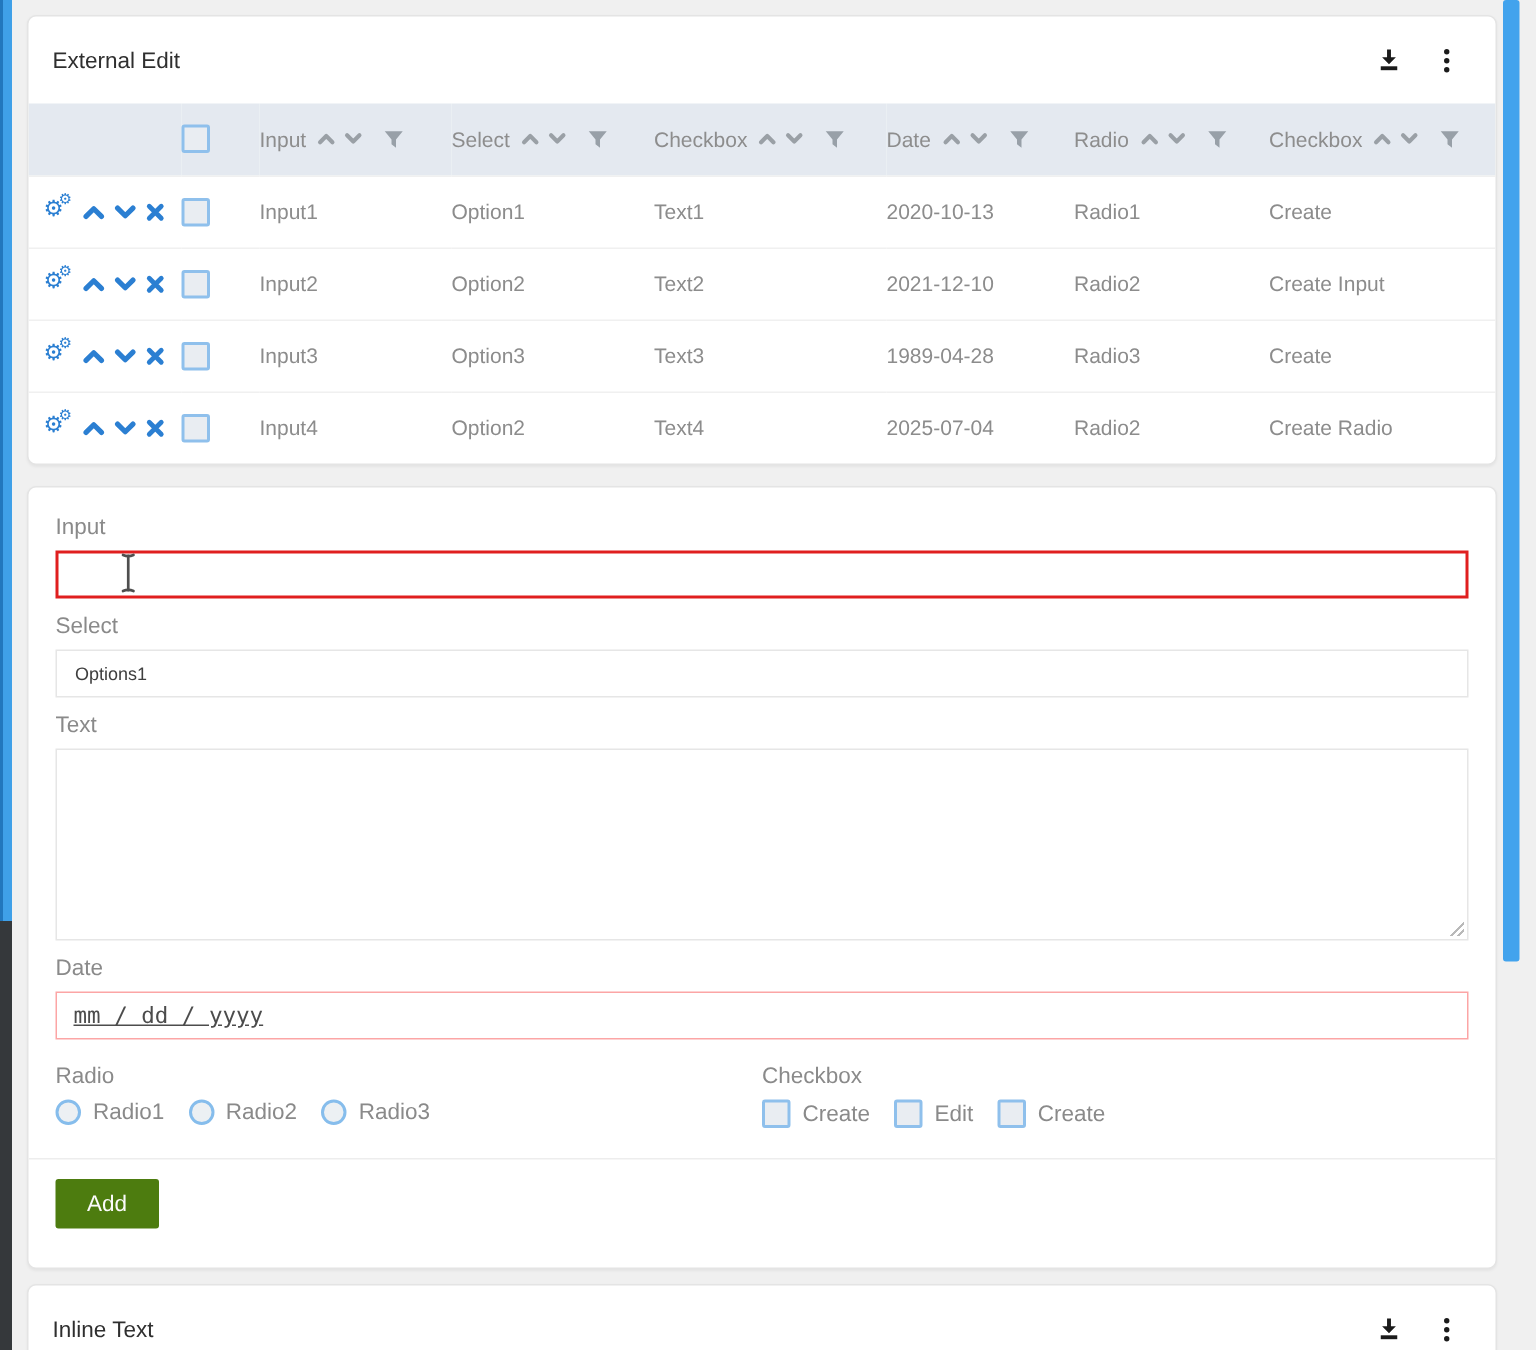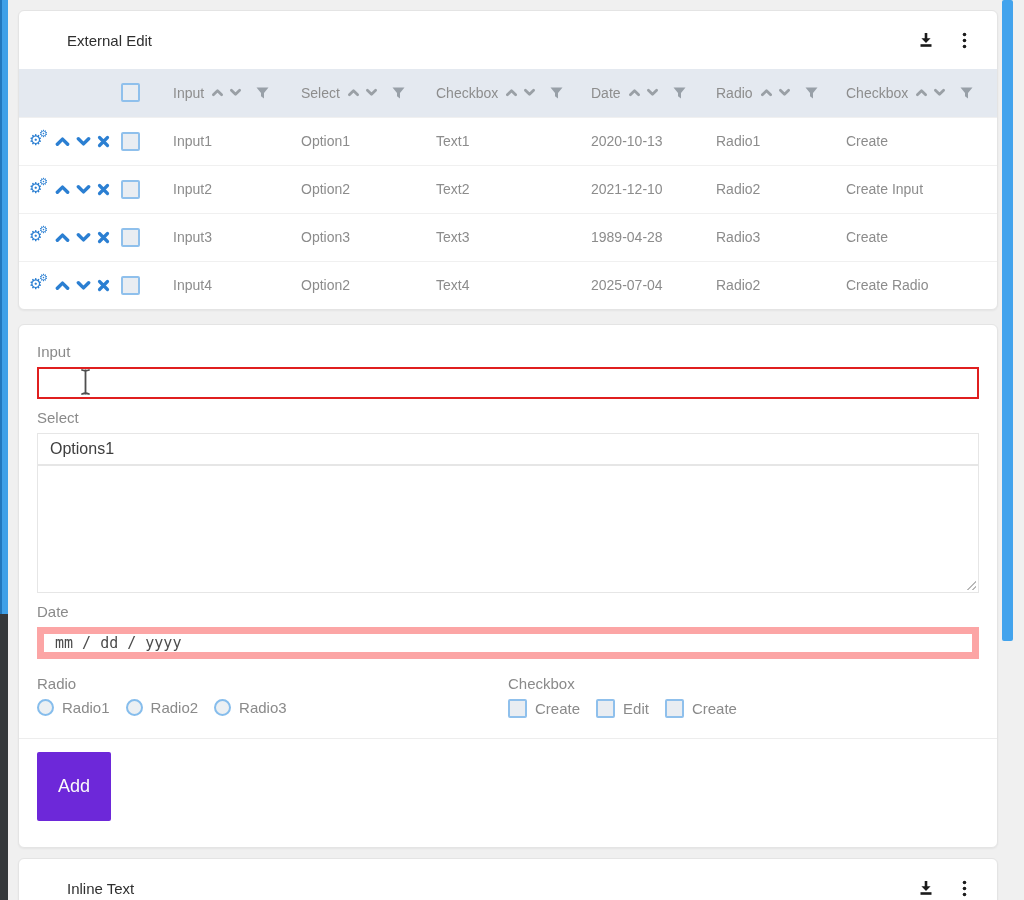--- a/index.html
+++ b/index.html
@@ -9,21 +9,21 @@
 
   
   .left-rail { position:absolute; left:0; top:0; width:8px; height:900px; background:#35383b; z-index:50; }
   .left-rail-thumb { position:absolute; left:0; top:0; width:8px; height:614px; background:#3fa0e8; border-left:2px solid #2277bd; }
   .right-rail-thumb { position:absolute; left:1002px; top:0; width:11px; height:641px; background:#42a3ed; border-radius:2px; z-index:50; }
 
   .main { position:absolute; left:18px; top:0; width:980px; }
 
   .card { background:#ffffff; border:1px solid #e4e4e4; border-radius:6px; box-shadow:0 1px 2px rgba(0,0,0,0.05); overflow:hidden; }
   .card-header { height:58px; display:flex; align-items:center; padding:0 16px; }
-  .card-title { font-size:15px; color:#2f2f2f;margin-left:32px; }
+  .card-title { font-size:15px; color:#2f2f2f; }
   .card-spacer { flex:1; }
   .card-icons { display:flex; align-items:center; gap:28px; padding-right:14px; }
   .card-icons svg { display:block; cursor:pointer; }
 
   
   table.grid { width:100%; border-collapse:collapse; table-layout:fixed; }
   table.grid thead tr { background:#e4e9f0; height:48px; }
   table.grid th { font-weight:normal; color:#8d8d8d; font-size:14px; text-align:left; white-space:nowrap; padding:0; }
   table.grid td { height:48px; color:#8c8c8c; font-size:14px; border-top:1px solid #f0f0f0; padding:0; white-space:nowrap; }
   .th-inner { display:flex; align-items:center; gap:7px; }
@@ -38,36 +38,36 @@
   .cogs .g2 { position:absolute; left:10px; top:-2px; font-size:10px; line-height:10px; }
   .act-icon { cursor:pointer; display:inline-block; }
 
   .cell-pad { padding-left:14px; }
 
   
   .form-body { padding:12px 18px 0 18px; }
   .f-label { color:#8a8a8a; font-size:15px; margin:10px 0 7px 0; }
   .f-label.first { margin-top:6px; }
   .input-red { width:100%; height:32px; border:2px solid #e01f1f; background:#fff; outline:none; font-size:15px; padding:0 10px; }
-  .select-box { width:100%; height:32px; border:1px solid #e6e6e6; display:flex; align-items:center; padding:0 12px; color:#3e3e3e; font-size:16px; cursor:pointer; background:#fff; }
+  .select-box { width:100%; height:32px; border:1px solid #e6e6e6; display:flex; align-items:center; padding:0 12px; color:#3e3e3e; font-size:12px; cursor:pointer; background:#fff; }
   .textarea-box { width:100%; height:128px; border:1px solid #e6e6e6; position:relative; background:#fff; cursor:text; }
   .resize-grip { position:absolute; right:2px; bottom:2px; width:12px; height:12px;
     background:repeating-linear-gradient(-45deg, transparent 0 2px, #b9b9b9 2px 3.5px);
     clip-path:polygon(100% 0, 100% 100%, 0 100%); cursor:nwse-resize; }
-  .date-box { width:100%; height:32px; border:7px solid #fca5a5; display:flex; align-items:center; padding:0 11px;
-    font-family:"DejaVu Sans Mono", monospace; color:#4c4c4c; font-size:15px; background:#fff; cursor:text; }
+  .date-box { width:100%; height:32px; border:1px solid #fca5a5; display:flex; align-items:center; padding:0 11px;
+    font-family:"DejaVu Sans Mono", monospace; color:#4c4c4c; font-size:15px; background:#fff; cursor:text;text-decoration:underline; }
 
   .choice-section { display:flex; margin-top:6px; }
   .choice-col { flex:1; }
   .choice-row { display:flex; align-items:center; gap:8px; margin-top:4px; padding-bottom:4px; }
   .radio { width:17px; height:17px; border-radius:50%; border:2px solid #86bdec; background:#ecf0f3; display:inline-block; cursor:pointer; }
   .choice-label { color:#8a8a8a; font-size:15px; margin-right:8px; }
 
   .form-footer { margin-top:16px; border-top:1px solid #ededed; padding:13px 18px 26px 18px; }
-  .btn-add { background:#6d28d9; color:#fbfbfb; border:none; font-size:18px; padding:24px 21px; border-radius:2px; cursor:pointer; font-family:"Liberation Sans", sans-serif; }
+  .btn-add { background:#4d7c0f; color:#fbfbfb; border:none; font-size:15px; padding:8px 21px; border-radius:2px; cursor:pointer; font-family:"Liberation Sans", sans-serif; }
 
   .gap14 { height:14px; } .gap10 { height:10px; }
 
   .cursor-ibeam { position:absolute; left:79px; top:368px; z-index:99; pointer-events:none; }
 </style>
 </head>
 <body>
 
 <div class="page">
 
@@ -327,20 +327,21 @@
     <div class="card">
       <div class="form-body">
         <div class="f-label first">Input</div>
         <input class="input-red" type="text" value="" style="">
 
         <div class="f-label">Select</div>
         <div class="select-box">
           <span>Options1</span>
         </div>
 
+        <div class="f-label">Text</div>
         <div class="textarea-box">
           <span class="resize-grip"></span>
         </div>
 
         <div class="f-label">Date</div>
         <div class="date-box">
           <span>mm / dd / yyyy</span>
         </div>
 
         <div class="choice-section">

